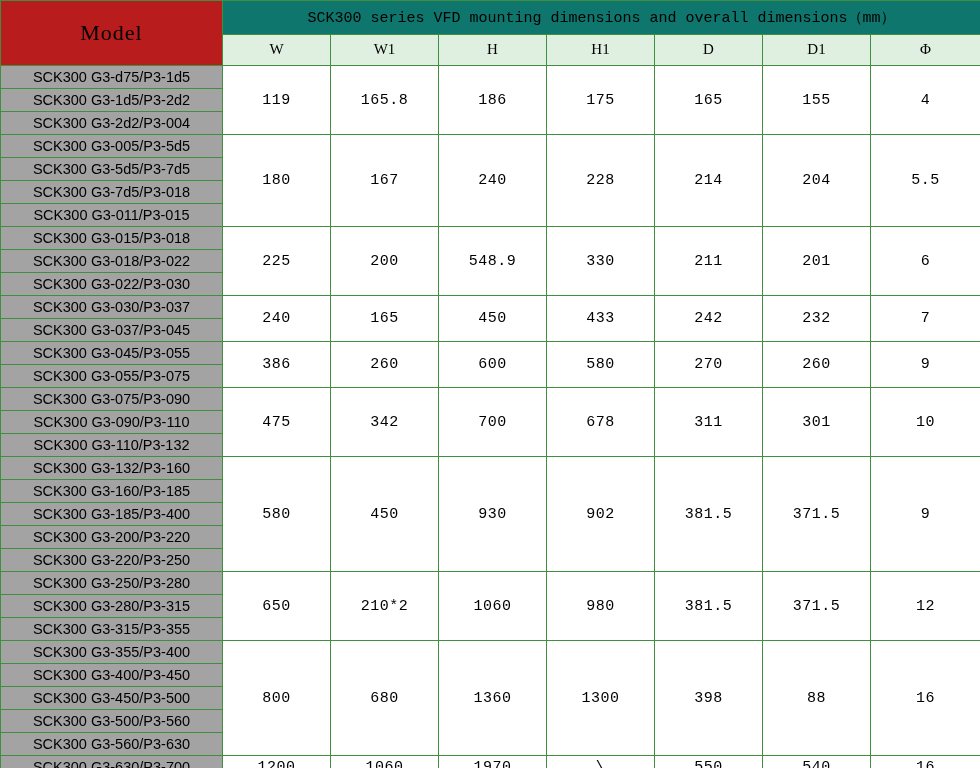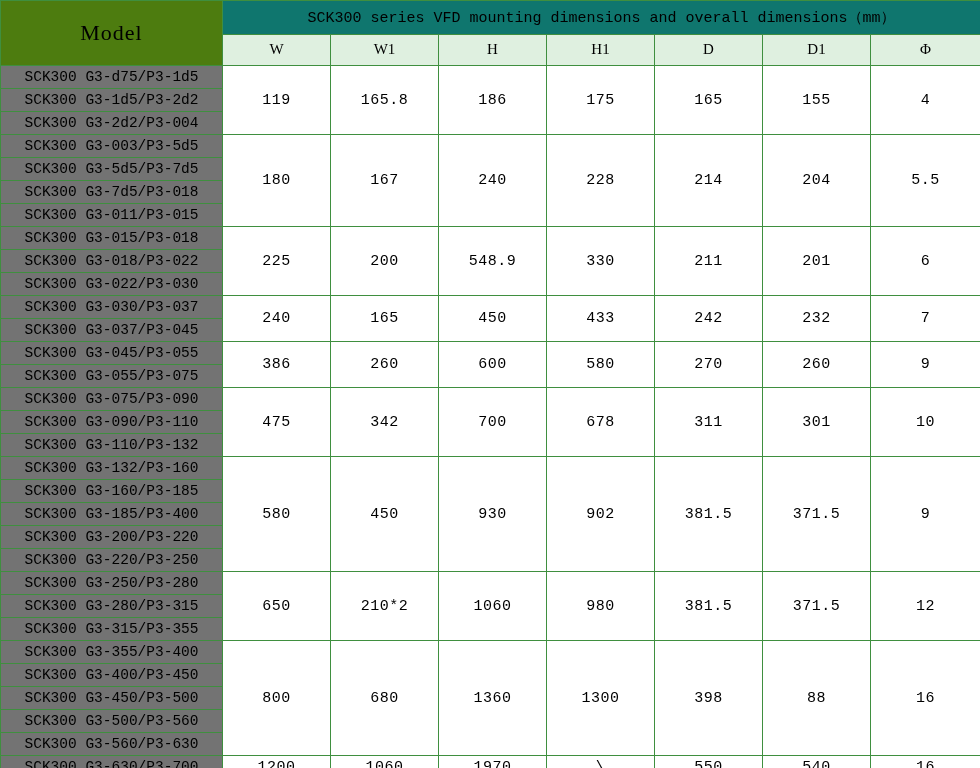--- a/index.html
+++ b/index.html
@@ -21,21 +21,21 @@
   table.dim-table td, table.dim-table th {
     border: 1px solid #3f8f3f;
     text-align: center;
     vertical-align: middle;
     font-weight: normal;
     color: #000000;
     padding: 0;
   }
   
   .model-head {
-    background: #4d7c0f;
+    background: #b91c1c;
     font-size: 22px;
     font-family: "Liberation Serif", serif;
     height: 64px;
     width: 222px;
     letter-spacing: 1px;
   }
   .title-head {
     background: #0f766e;
     font-size: 15px;
     font-family: "Liberation Mono", monospace;
@@ -43,23 +43,23 @@
     letter-spacing: 0px;
   }
   .sub-head {
     background: #dff0e0;
     font-size: 15px;
     font-family: "Liberation Serif", serif;
     height: 30px;
   }
   
   td.model-cell {
-    background: #737373;
+    background: #a3a3a3;
     font-size: 14.5px;
-    font-family: Liberation Mono, monospace;
+    font-family: Liberation Sans, sans-serif;
     height: 22px;
     text-align: left;
     padding-left: 16px;
     letter-spacing: 0px;
     white-space: nowrap;
   }
   td.val-cell {
     background: #ffffff;
     font-size: 15px;
     font-family: "Liberation Mono", monospace;
@@ -108,21 +108,21 @@
       <td class="val-cell" rowspan="3">4</td>
     </tr>
     <tr>
       <td class="model-cell">SCK300 G3-1d5/P3-2d2</td>
     </tr>
     <tr>
       <td class="model-cell">SCK300 G3-2d2/P3-004</td>
     </tr>
 
     <tr>
-      <td class="model-cell">SCK300 G3-003/P3-5d5</td>
+      <td class="model-cell">SCK300 G3-005/P3-5d5</td>
       <td class="val-cell" rowspan="4">180</td>
       <td class="val-cell" rowspan="4">167</td>
       <td class="val-cell" rowspan="4">240</td>
       <td class="val-cell" rowspan="4">228</td>
       <td class="val-cell" rowspan="4">214</td>
       <td class="val-cell" rowspan="4">204</td>
       <td class="val-cell" rowspan="4">5.5</td>
     </tr>
     <tr>
       <td class="model-cell">SCK300 G3-5d5/P3-7d5</td>

